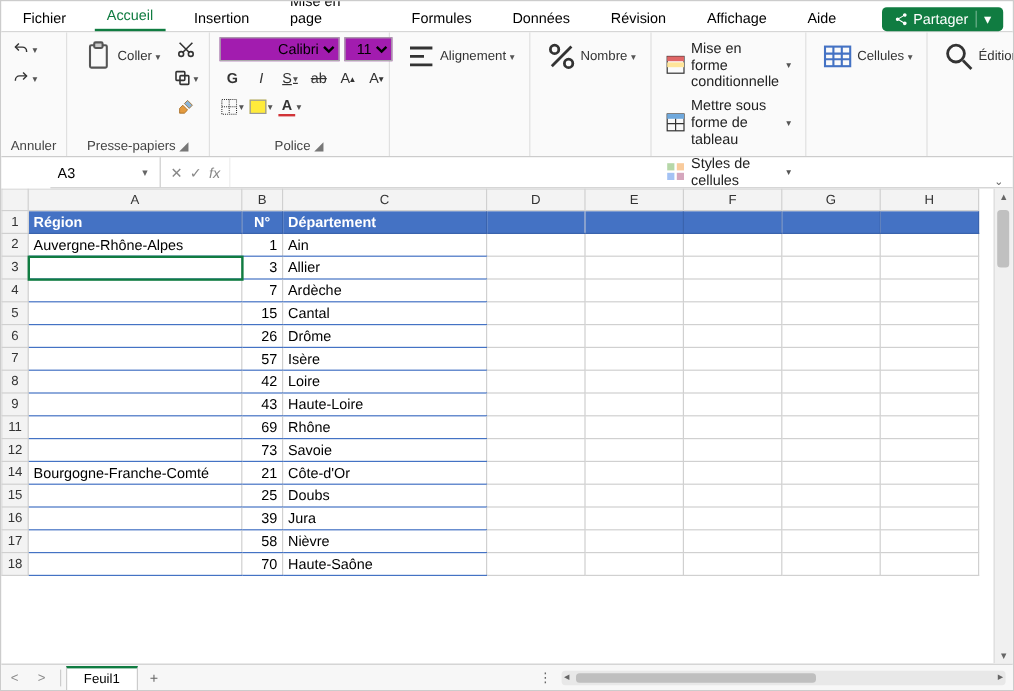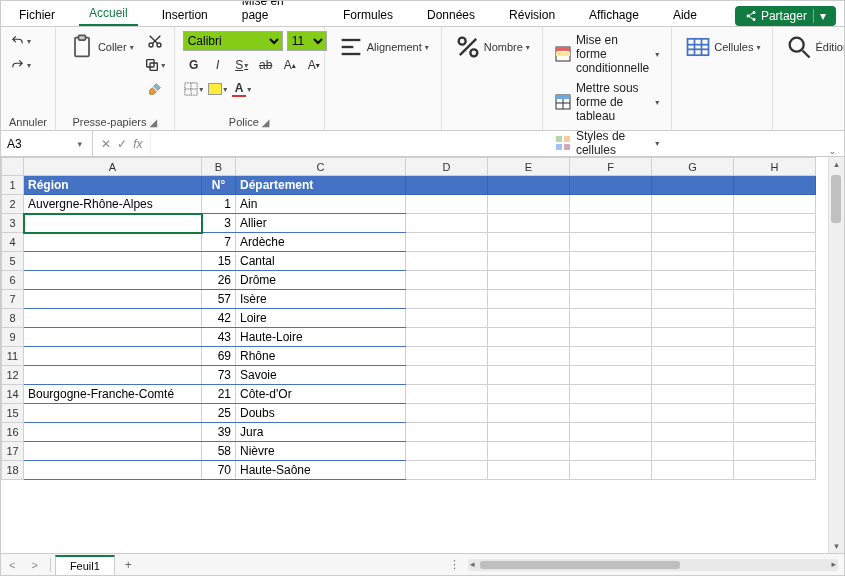--- a/index.html
+++ b/index.html
@@ -13,28 +13,28 @@
   .ribbon { display: flex; align-items: stretch; height: 104px; border-bottom: 1px solid #ccc; background: #fafafa; }
   .group { display: flex; flex-direction: column; border-right: 1px solid #e0e0e0; padding: 4px 8px 0; }
   .group .body { flex: 1; display: flex; align-items: flex-start; gap: 6px; }
   .group .label { text-align: center; font-size: 11px; color: #444; padding: 2px 0; white-space: nowrap; }
   .group .label .dlg { font-size: 10px; margin-left: 3px; color: #777; }
   .col { display: flex; flex-direction: column; gap: 4px; align-items: center; }
   .btn-s { width: 22px; height: 20px; display: flex; align-items: center; justify-content: center; border-radius: 2px; cursor: pointer; color: #333; }
   .btn-big { display: flex; flex-direction: row; align-items: center; gap: 2px; font-size: 11px; color: #333; padding: 2px 4px; cursor: pointer; }
   .btn-big svg { width: 28px; height: 28px; }
   .dd { font-size: 8px; color: #555; margin-left: 1px; }
-  select { font-size: 12px; border: 1px solid #aaa; height: 20px; background: #84cc16; }
+  select { font-size: 12px; border: 1px solid #aaa; height: 20px; background: #a21caf; text-align: right; }
   .police-row1 { display: flex; gap: 4px; }
   .police-row2 { display: flex; gap: 2px; margin-top: 4px; }
   .police-row3 { display: flex; gap: 2px; margin-top: 4px; }
   .style-btn { display: flex; align-items: center; gap: 5px; font-size: 12px; padding: 2px 4px; cursor: pointer; color: #222; }
   .style-btn svg { width: 16px; height: 16px; flex: none; }
   .ribbon-tail { width: 30px; display: flex; align-items: flex-end; justify-content: center; padding-bottom: 6px; }
-  .formula-bar { display: flex; align-items: flex-end; height: 26px; border-bottom: 1px solid #ccc; }
+  .formula-bar { display: flex; align-items: flex-end; height: 26px; border-bottom: 1px solid #ccc; margin-left: 41px; }
   .name-box { width: 92px; border-right: 1px solid #ccc; padding: 0 6px; height: 100%; display: flex; align-items: center; }
   .name-box input { width: 100%; border: none; font-size: 12px; outline: none; }
   .name-box .dd2 { color: #666; padding: 0 4px; font-size: 9px; }
   .fx-btns { display: flex; align-items: center; gap: 6px; padding: 0 8px; border-right: 1px solid #eee; height: 100%; color: #888; }
   .fx-input { flex: 1; padding: 0 6px; height: 100%; display: flex; align-items: center; }
   .fx-expand { padding: 0 8px; color: #666; font-size: 9px; }
   .grid-wrap { flex: 1; display: flex; overflow: hidden; }
   .grid { flex: 1; overflow: hidden; position: relative; font-size: 12px; }
   table.sheet { border-collapse: collapse; table-layout: fixed; }
   .colhead th { background: #f3f3f3; border: 1px solid #d0d0d0; font-weight: normal; font-size: 11px; color: #333; height: 18px; text-align: center; }

